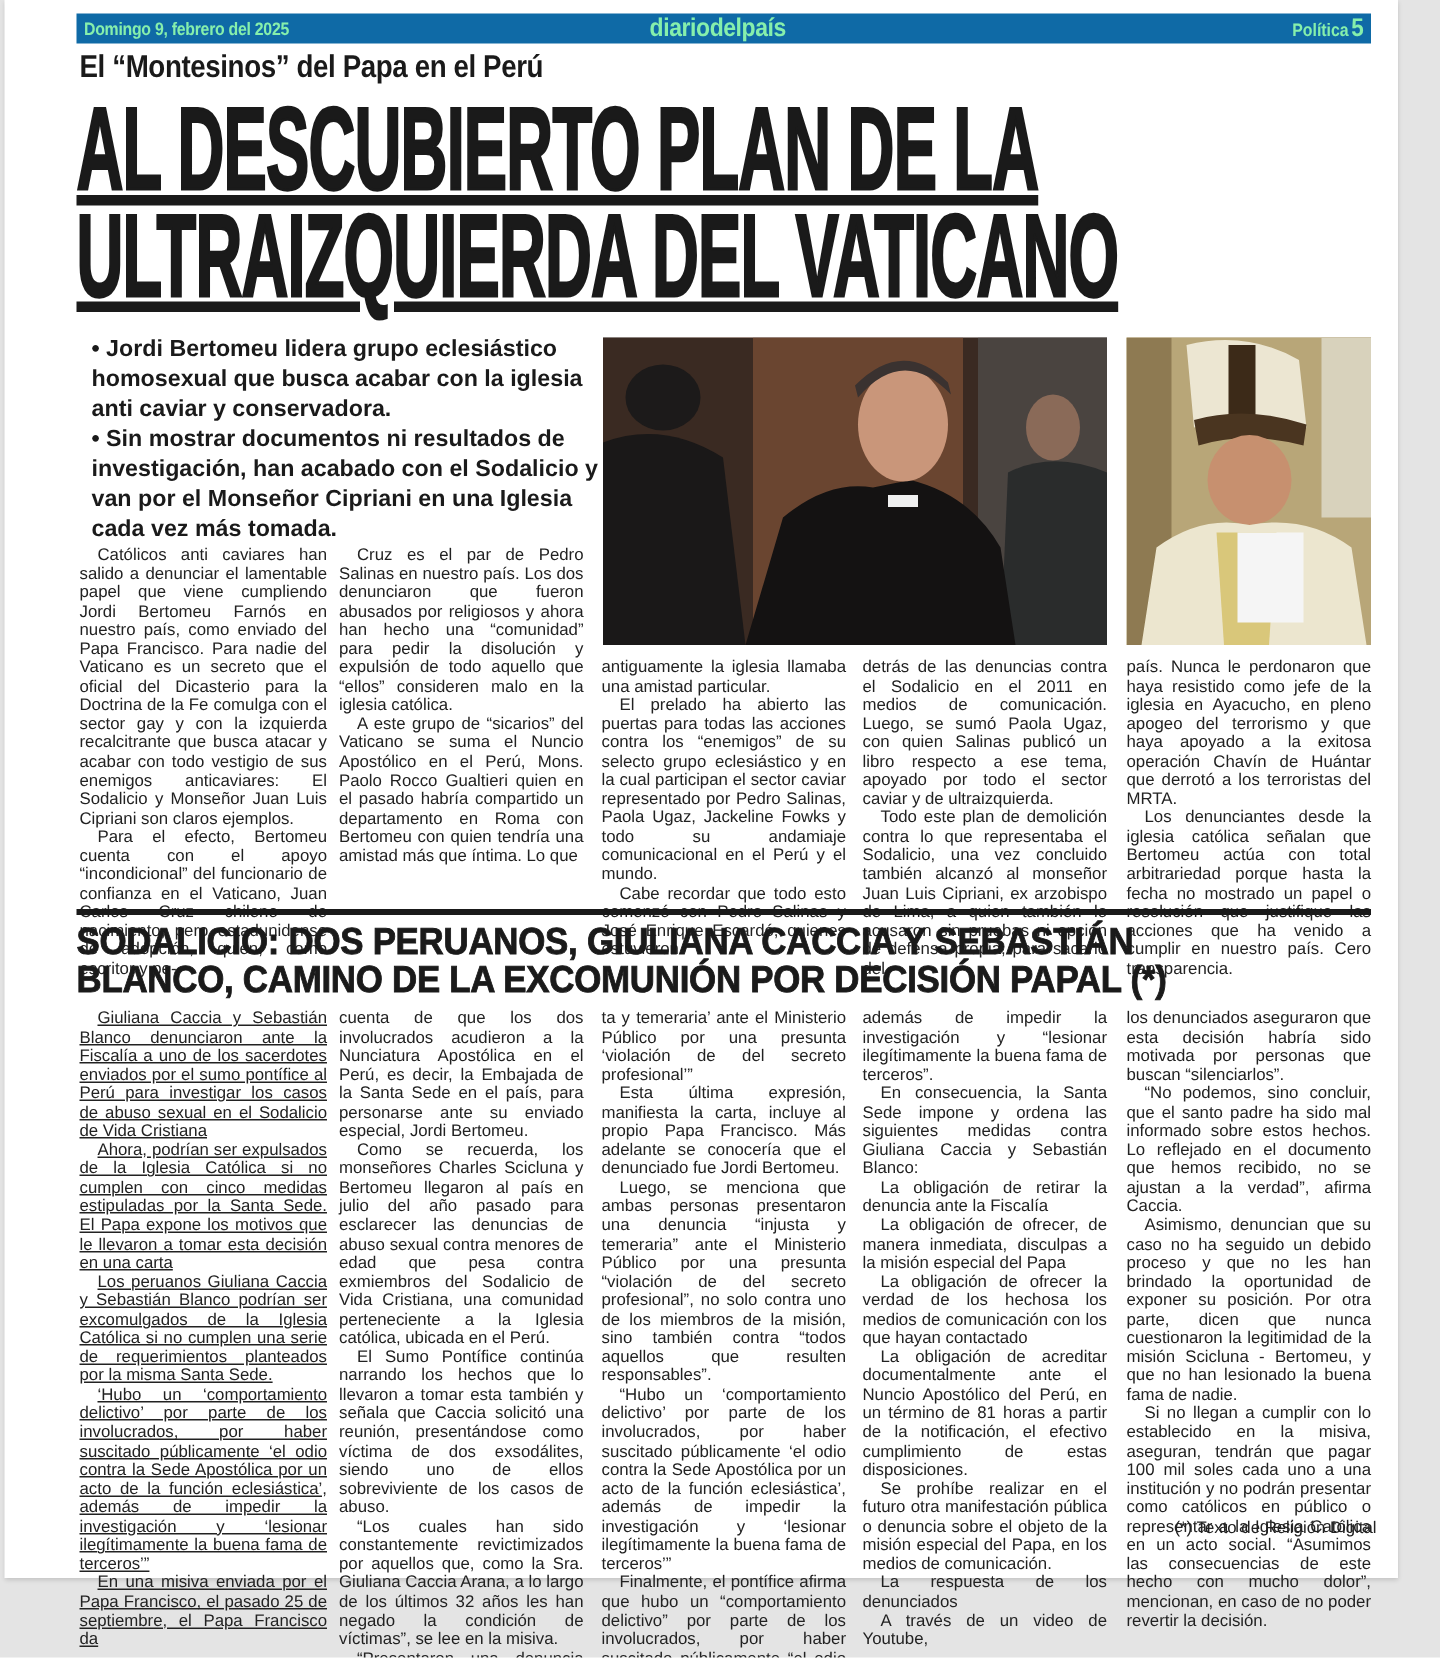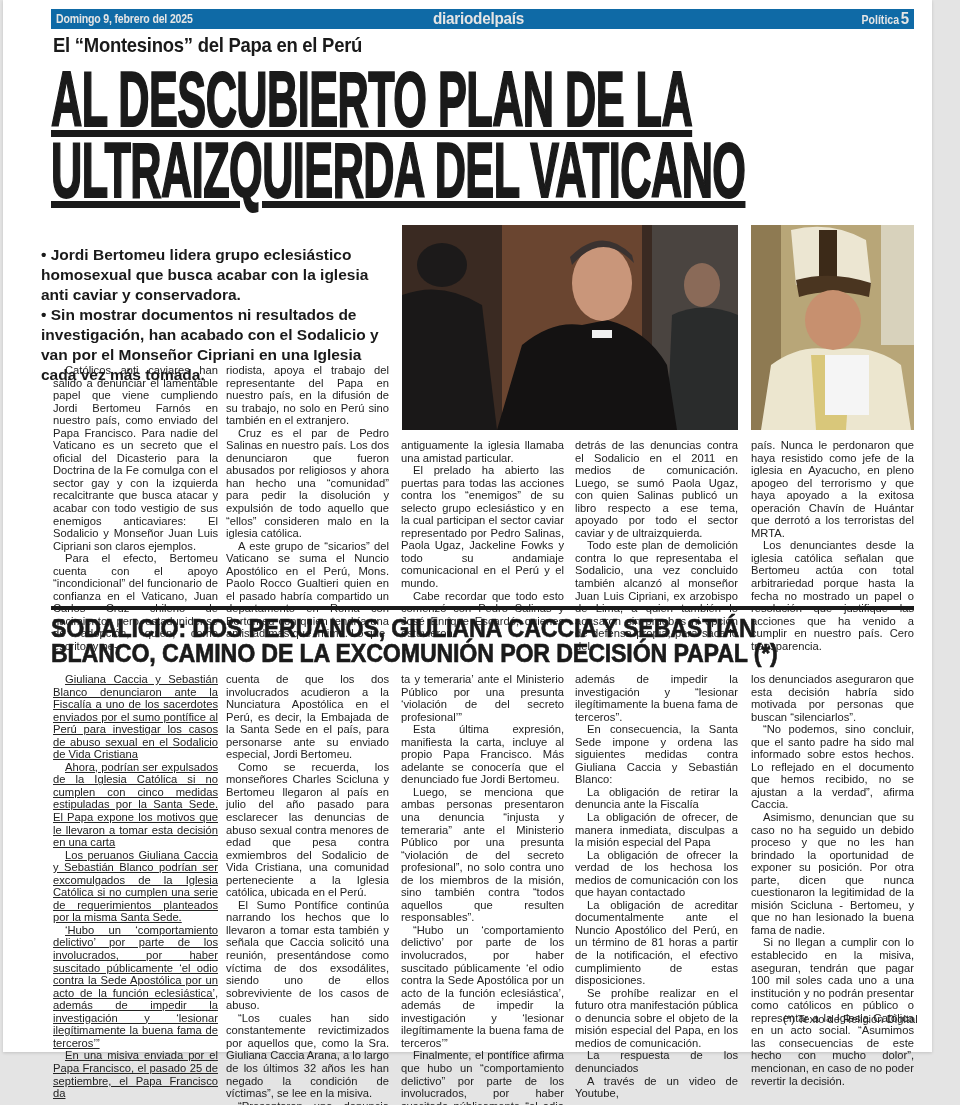--- a/index.html
+++ b/index.html
@@ -1,26 +1,26 @@
 <!DOCTYPE html>
 <html><head>
 <meta charset="utf-8">
 <style>
   html, body { margin:0; padding:0; }
   body { width:960px; height:1105px; background:#e4e4e4; position:relative; overflow:hidden; font-family:"Liberation Sans", sans-serif; color:#1a1a1a; }
   .page { position:absolute; left:3px; top:0; width:929px; height:1052px; background:#fff; box-shadow:0 1px 3px rgba(0,0,0,0.15); }
-  .topbar { position:absolute; left:48px; top:9px; width:863px; height:20px; background:#0f6aa6; color:#e5e5e5; display:flex; align-items:center; justify-content:space-between; box-sizing:border-box; padding:0 5px; }
+  .topbar { position:absolute; left:48px; top:9px; width:863px; height:20px; background:#0f6aa6; color:#86efac; display:flex; align-items:center; justify-content:space-between; box-sizing:border-box; padding:0 5px; }
   .topbar .date { font-size:12px; font-weight:bold; letter-spacing:-0.2px; transform:scaleX(0.88); transform-origin:left center; }
   .topbar .brand { font-size:17px; font-weight:bold; letter-spacing:-0.3px; transform:scaleX(0.9); position:absolute; left:50%; margin-left:-55px; }
   .topbar .section { font-size:12px; font-weight:bold; transform:scaleX(0.88); transform-origin:right center; }
   .topbar .section b { font-size:17px; margin-left:2px; }
   .kicker { position:absolute; left:50px; top:33px; font-size:21px; font-weight:bold; transform:scaleX(0.88); transform-origin:left top; white-space:nowrap; letter-spacing:-0.3px; }
   .headline { position:absolute; left:48px; top:64px; width:880px; font-family:"Liberation Sans", sans-serif; font-weight:bold; color:#1a1a1a;text-decoration:underline; }
   .headline .line { display:block; font-size:78px; line-height:71px; white-space:nowrap; transform:scaleX(0.555); transform-origin:left top; letter-spacing:-1px; -webkit-text-stroke:2px #1a1a1a; }
-  .bullets { position:absolute; left:38px; top:223px; width:345px; font-size:15.5px; font-weight:bold; line-height:20px;margin-top:22px; }
+  .bullets { position:absolute; left:58px; top:223px; width:345px; font-size:15.5px; font-weight:bold; line-height:20px; }
   .bullets p { margin:0; }
   .photo { position:absolute; overflow:hidden; }
   .photo1 { left:399px; top:225px; width:336px; height:205px; background:linear-gradient(90deg,#2a1e18 0%,#5a3626 30%,#6b4430 55%,#3b3230 80%,#2c2a28 100%); }
   .photo2 { left:748px; top:225px; width:163px; height:205px; background:linear-gradient(180deg,#a08c5a 0%,#c9bc95 40%,#d8d2b8 70%,#c7bc98 100%); }
   .col { position:absolute; font-family:"Liberation Sans", sans-serif; font-size:11.2px; line-height:12.55px; text-align:justify; color:#222; }
   .col p { margin:0; text-indent:12px; }
   .col p.noind { text-indent:0; }
   .divider { position:absolute; left:48px; top:606px; width:863px; height:4px; background:#1a1a1a; }
   .subhead { position:absolute; left:48px; top:616px; width:880px; font-size:25px; line-height:25px; font-weight:bold; letter-spacing:-0.2px; }
   .subhead .sl { display:block; white-space:nowrap; transform:scaleX(0.93); transform-origin:left top; -webkit-text-stroke:0.6px #1a1a1a; }
@@ -78,21 +78,20 @@
       <path d="M60 130 L100 130 L95 205 L65 205 Z" fill="#d9c77a"></path>
       <rect x="74" y="130" width="44" height="60" fill="#f5f5f5"></rect>
     </svg>
   </div>
 
   <div class="col" style="left:50px; top:364px; width:165px;">
     <p>Católicos anti caviares han salido a denunciar el lamentable papel que viene cumpliendo Jordi Bertomeu Farnós en nuestro país, como enviado del Papa Francisco. Para nadie del Vaticano es un secreto que el oficial del Dicasterio para la Doctrina de la Fe comulga con el sector gay y con la izquierda recalcitrante que busca atacar y acabar con todo vestigio de sus enemigos anticaviares: El Sodalicio y Monseñor Juan Luis Cipriani son claros ejemplos.</p>
     <p>Para el efecto, Bertomeu cuenta con el apoyo “incondicional” del funcionario  de confianza en el Vaticano, Juan Carlos Cruz chileno de nacimiento, pero estadunidense de adopción, quien, como escritor y pe-</p>
   </div>
   <div class="col" style="left:223px; top:364px; width:163px;">
-    <p class="noind">riodista, apoya el trabajo del representante del Papa en nuestro país, en la difusión de su trabajo, no solo en Perú sino también en el extranjero.</p>
     <p>Cruz es el par de Pedro Salinas en nuestro país.  Los dos denunciaron que fueron abusados por religiosos y ahora han hecho una “comunidad” para pedir la disolución y expulsión de todo aquello que “ellos” consideren malo en la iglesia católica.</p>
     <p>A este grupo de “sicarios” del Vaticano se suma el Nuncio Apostólico en el Perú, Mons. Paolo Rocco Gualtieri quien en el pasado habría compartido un departamento en Roma con Bertomeu con quien tendría una amistad más que íntima. Lo que</p>
   </div>
   <div class="col" style="left:398px; top:439px; width:163px;">
     <p class="noind">antiguamente la iglesia llamaba una amistad particular.</p>
     <p>El prelado ha abierto las puertas para todas las acciones contra los “enemigos” de su selecto grupo eclesiástico y en la cual participan el sector caviar representado por Pedro Salinas, Paola Ugaz, Jackeline Fowks y todo su andamiaje comunicacional en el Perú y el mundo.</p>
     <p>Cabe recordar que todo esto comenzó con Pedro Salinas y José Enrique Escardó, quienes estuvieron</p>
   </div>
   <div class="col" style="left:572px; top:439px; width:163px;">
     <p class="noind">detrás de las denuncias contra el Sodalicio en el 2011 en medios de comunicación. Luego, se sumó Paola Ugaz, con quien Salinas publicó un libro respecto a ese tema, apoyado por todo el sector caviar y de ultraizquierda.</p>

